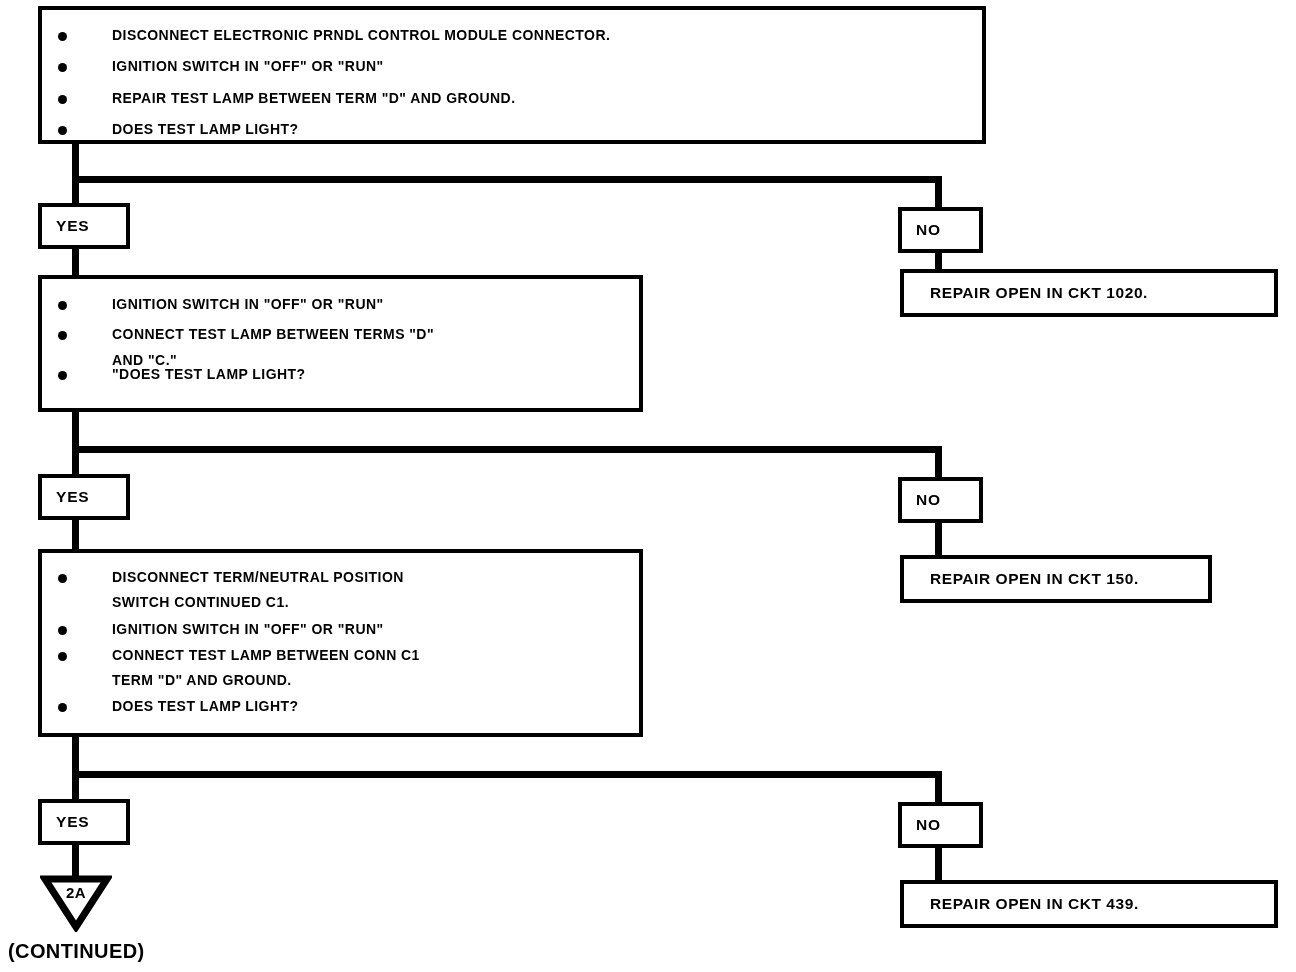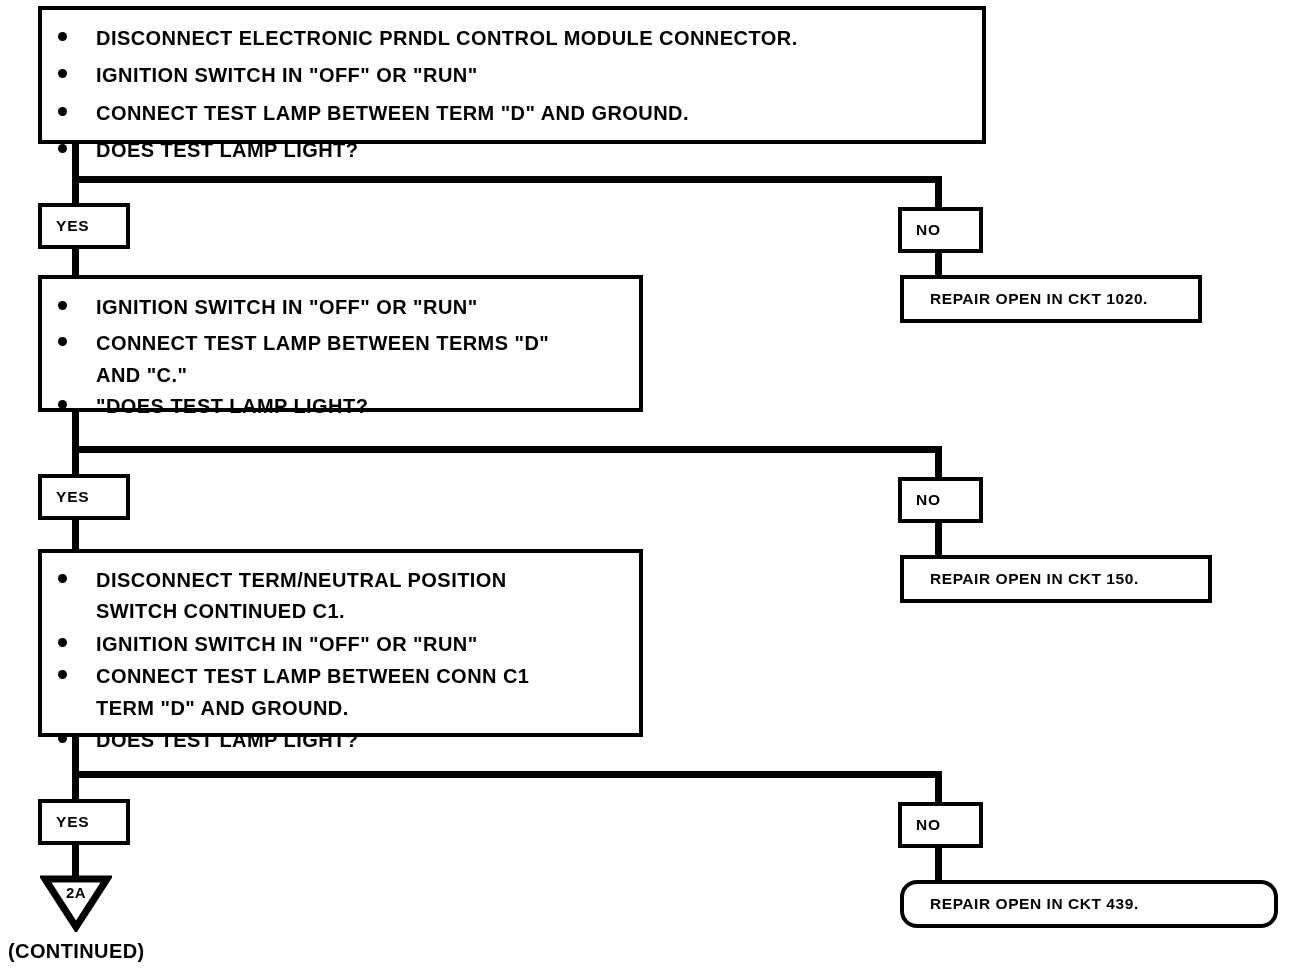--- a/index.html
+++ b/index.html
@@ -31,22 +31,22 @@
     background: #fff;
     padding: 0;
   }
   .step-list {
     list-style: none;
     margin: 0;
     padding: 0;
   }
   .step-item {
     position: relative;
-    padding-left: 54px;
-    font-size: 20px;
+    padding-left: 70px;
+    font-size: 14px;
     font-weight: bold;
     letter-spacing: 0.45px;
     line-height: 1.02;
     margin: 0;
     color: #000;
   }
   .step-item .bullet {
     position: absolute;
     left: 16px;
     top: 4px;
@@ -122,21 +122,21 @@
       <li class="step-item" style="margin-bottom:17px;">
         <span class="bullet"></span>
         <span>DISCONNECT ELECTRONIC PRNDL CONTROL MODULE CONNECTOR.</span>
       </li>
       <li class="step-item" style="margin-bottom:17px;">
         <span class="bullet"></span>
         <span>IGNITION SWITCH IN "OFF" OR "RUN"</span>
       </li>
       <li class="step-item" style="margin-bottom:17px;">
         <span class="bullet"></span>
-        <span>CONNECT TEST LAMP BETWEEN TERM "D" AND GROUND.</span>
+        <span>REPAIR TEST LAMP BETWEEN TERM "D" AND GROUND.</span>
       </li>
       <li class="step-item">
         <span class="bullet"></span>
         <span>DOES TEST LAMP LIGHT?</span>
       </li>
     </ul>
   </div>
 
   <div class="abs vline" style="left:72px; top:144px; width:7px; height:62px;"></div>
   <div class="abs hline" style="left:72px; top:176px; width:870px; height:7px;"></div>
@@ -145,31 +145,31 @@
   <div class="abs yn-box" style="left:38px; top:203px; width:92px; height:46px;">
     <span>YES</span>
   </div>
   <div class="abs yn-box" style="left:898px; top:207px; width:85px; height:46px;">
     <span>NO</span>
   </div>
 
   <div class="abs vline" style="left:72px; top:249px; width:7px; height:26px;"></div>
   <div class="abs vline" style="left:935px; top:253px; width:7px; height:30px;"></div>
 
-  <div class="abs repair-box" style="left:900px; top:275px; width:302px; height:48px;">
+  <div class="abs repair-box" style="left:900px; top:269px; width:378px; height:48px;">
     <span>REPAIR OPEN IN CKT 1020.</span>
   </div>
 
   <div class="abs step-box" style="left:38px; top:275px; width:605px; height:137px;">
     <ul class="step-list" style="padding-top:18px;">
       <li class="step-item" style="margin-bottom:16px;">
         <span class="bullet"></span>
         <span>IGNITION SWITCH IN "OFF" OR "RUN"</span>
       </li>
-      <li class="step-item" style="margin-bottom:11px;">
+      <li class="step-item" style="margin-bottom:0;">
         <span class="bullet"></span>
         <span>CONNECT TEST LAMP BETWEEN TERMS "D"</span>
         <span class="line2" style="margin-top:11px;">AND "C."</span>
       </li>
       <li class="step-item">
         <span class="bullet"></span>
         <span>"DOES TEST LAMP LIGHT?</span>
       </li>
     </ul>
   </div>
@@ -222,21 +222,21 @@
   <div class="abs yn-box" style="left:38px; top:799px; width:92px; height:46px;">
     <span>YES</span>
   </div>
   <div class="abs yn-box" style="left:898px; top:802px; width:85px; height:46px;">
     <span>NO</span>
   </div>
 
   <div class="abs vline" style="left:72px; top:845px; width:7px; height:33px;"></div>
   <div class="abs vline" style="left:935px; top:848px; width:7px; height:32px;"></div>
 
-  <div class="abs repair-box" style="left:900px; top:880px; width:378px; height:48px;border-radius:17px;">
+  <div class="abs repair-box" style="left:900px; top:880px; width:378px; height:48px;">
     <span>REPAIR OPEN IN CKT 439.</span>
   </div>
 
   <div class="connector-triangle" style="left:40px; top:874px;">
     <svg width="72" height="58" viewBox="0 0 72 58" xmlns="http://www.w3.org/2000/svg">
       <polygon points="5,5 67,5 36,53" fill="none" stroke="#000" stroke-width="7" stroke-linejoin="miter"></polygon>
     </svg>
   </div>
   <div class="connector-label" style="left:40px; top:884px;">
     <span>2A</span>

